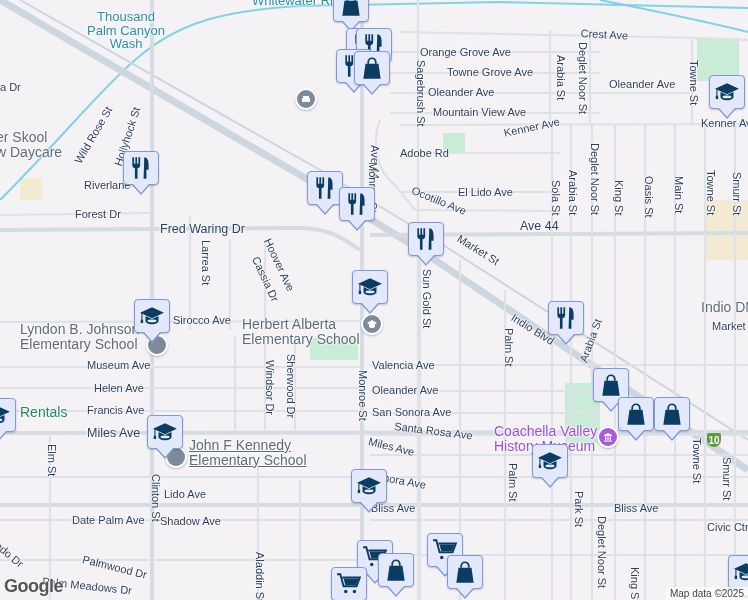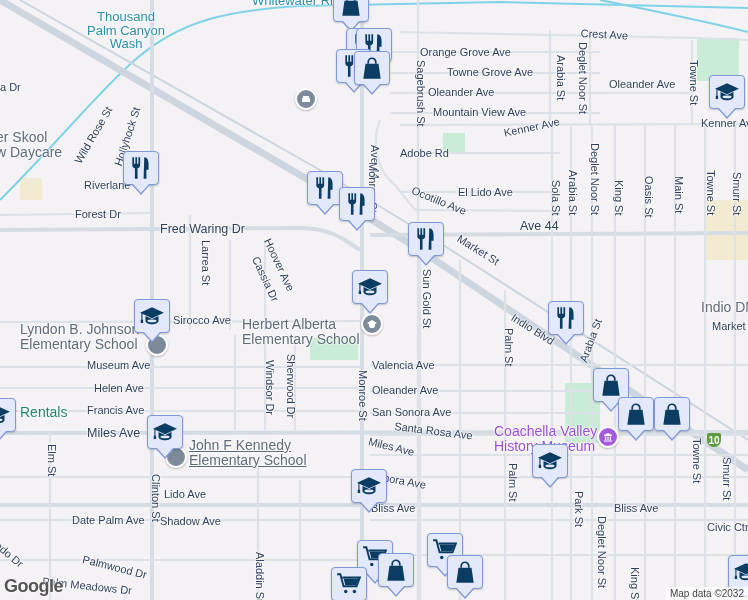--- a/index.html
+++ b/index.html
@@ -372,14 +372,14 @@
         <use href="#i-cart"></use>
       </svg>
     </div>
 <div class="marker" style="left:728px;top:555px;">
       <svg>
         <use href="#i-cap"></use>
       </svg>
     </div>
 
 <div class="google">Google</div>
-<div class="attr">Map data ©2032</div>
+<div class="attr">Map data ©2025</div>
 </div>
 
 </body></html>

